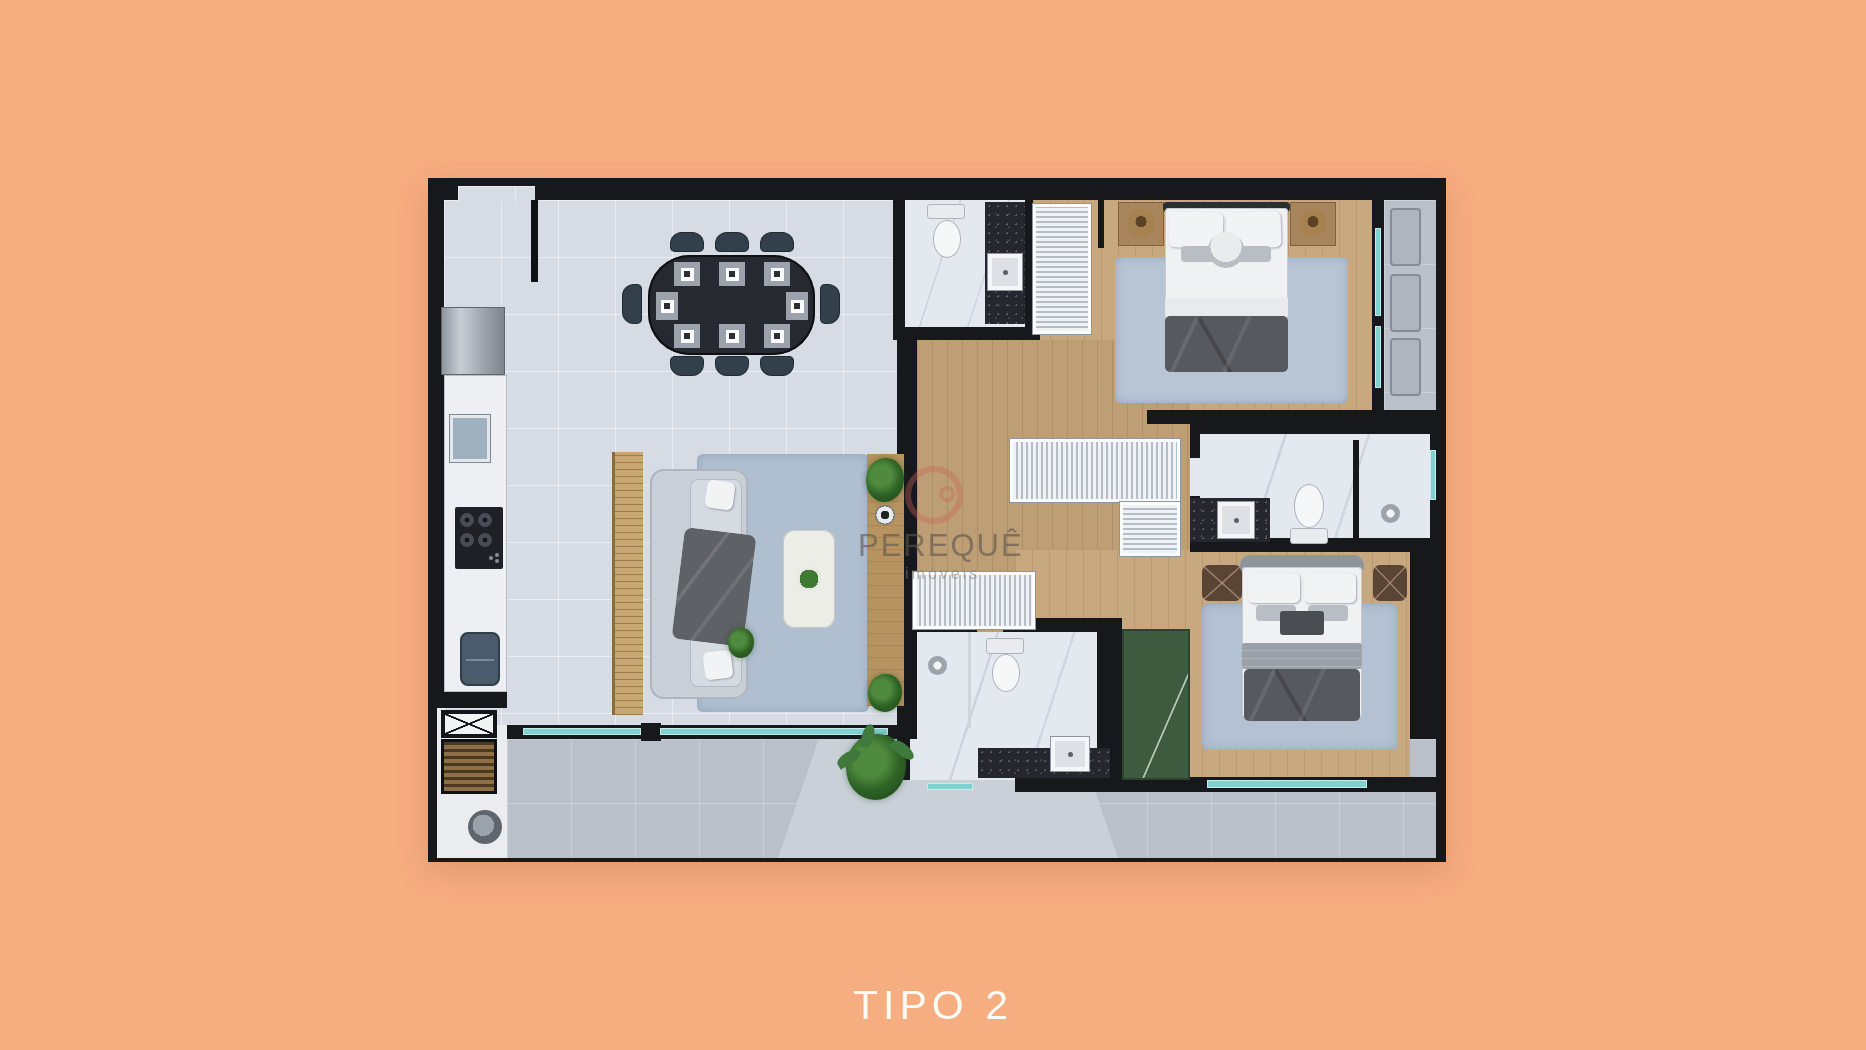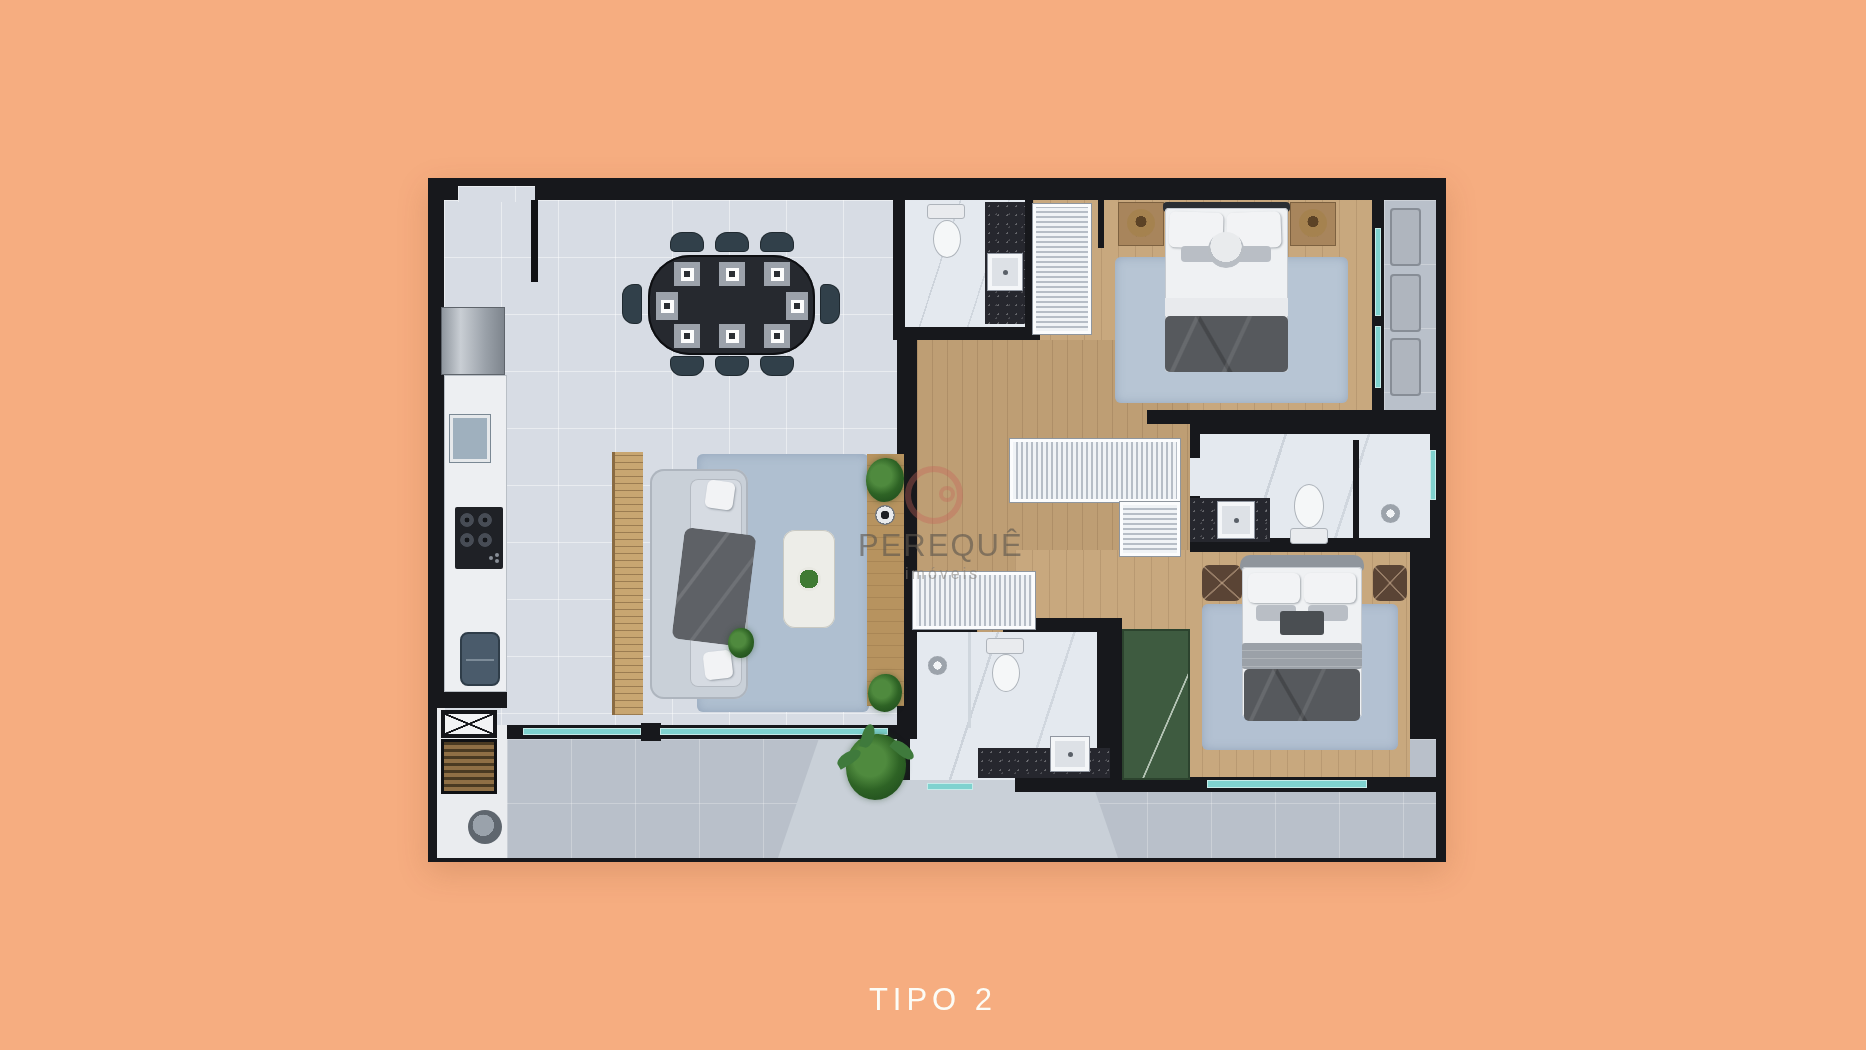--- a/index.html
+++ b/index.html
@@ -33,21 +33,21 @@
   .lamp{position:absolute;width:28px;height:28px;border-radius:50%;background:radial-gradient(circle at 50% 45%,#5C4326 0 26%,#A5824F 27% 74%,#7B5E38 75%);}
   .pouf{position:absolute;background:#5A4435;border-radius:7px;background-image:linear-gradient(to top right,transparent 48%,rgba(210,180,150,.5) 49% 51%,transparent 52%),linear-gradient(to bottom right,transparent 48%,rgba(210,180,150,.5) 49% 51%,transparent 52%);}
   .sunbed{position:absolute;width:31px;height:58px;background:#AFB5BE;border-radius:4px;box-shadow:0 0 0 2px #878D96 inset, 0 0 0 6px #AFB5BE inset;}
   .toilet .tank{position:absolute;background:#E9EBEE;border:1px solid #AEB4BB;border-radius:3px;}
   .toilet .bowl{position:absolute;background:#F5F7F8;border:1px solid #AEB4BB;border-radius:50%;}
   .sinksq{position:absolute;background:#DDE1E6;border:4px solid #F4F6F8;box-shadow:0 0 0 1px #9096A0;}
   .sinksq i{position:absolute;left:50%;top:50%;width:5px;height:5px;margin:-2px 0 0 -2px;border-radius:50%;background:#5A6068;}
   .showerhead{position:absolute;width:19px;height:19px;border-radius:50%;background:radial-gradient(circle,#F2F4F6 0 30%,#9CA3AB 31% 70%,#6A7078 71%);}
   .granite{position:absolute;background-color:var(--granite,#26272E);background-image:radial-gradient(rgba(255,255,255,.28) 1px,transparent 1px),radial-gradient(rgba(255,255,255,.16) 1px,transparent 1px);background-size:9px 9px,13px 13px;background-position:0 0,5px 6px;}
   .plantr{position:absolute;border-radius:50% 46% 52% 48%;background:radial-gradient(circle at 40% 40%,#4F8A3E 0 30%,#2E6325 55%,#1E4A1C 90%);box-shadow:0 0 6px rgba(20,60,20,.4);}
-  .cap{position:absolute;left:0;right:0;top:982px;text-align:center;font-size:31px;letter-spacing:5px;font-weight:500;color:var(--caption,#FCFCF6);}
+  .cap{position:absolute;left:0;right:0;top:982px;text-align:center;font-size:41px;letter-spacing:5px;font-weight:500;color:var(--caption,#FCFCF6);}
   .wm-brand{position:absolute;left:858px;top:528px;font-size:31px;letter-spacing:2px;font-weight:400;color:rgba(92,86,78,.62);}
   .wm-tag{position:absolute;left:905px;top:565px;font-size:16px;letter-spacing:3px;color:rgba(130,124,116,.55);}
   .wm-ring{position:absolute;left:905px;top:466px;width:58px;height:58px;border-radius:50%;border:6px solid rgba(198,100,90,.38);}
   .wm-ring i{position:absolute;left:28px;top:14px;width:16px;height:16px;border-radius:50%;border:4px solid rgba(198,100,90,.35);}
   .fridge{position:absolute;background:linear-gradient(90deg,#8F969E,#C9CED4 30%,#9AA1A9 70%,#7E858D);border:1px solid #5E646B;}
   .counter{position:absolute;background:#EDEFF2;box-shadow:0 0 0 1px #B9BFC6 inset;}
   .cooktop{position:absolute;background:#1F2126;border-radius:2px;}
   .burner{position:absolute;width:14px;height:14px;border-radius:50%;background:radial-gradient(circle,#14161A 0 25%,#474C55 26% 70%,#23262C 71%);}
   .knob{position:absolute;width:4px;height:4px;border-radius:50%;background:#888E97;}
   .sinkrect{position:absolute;background:#9FB0BE;border:3px solid #E5E8EB;box-shadow:0 0 0 1px #7A8894;}

